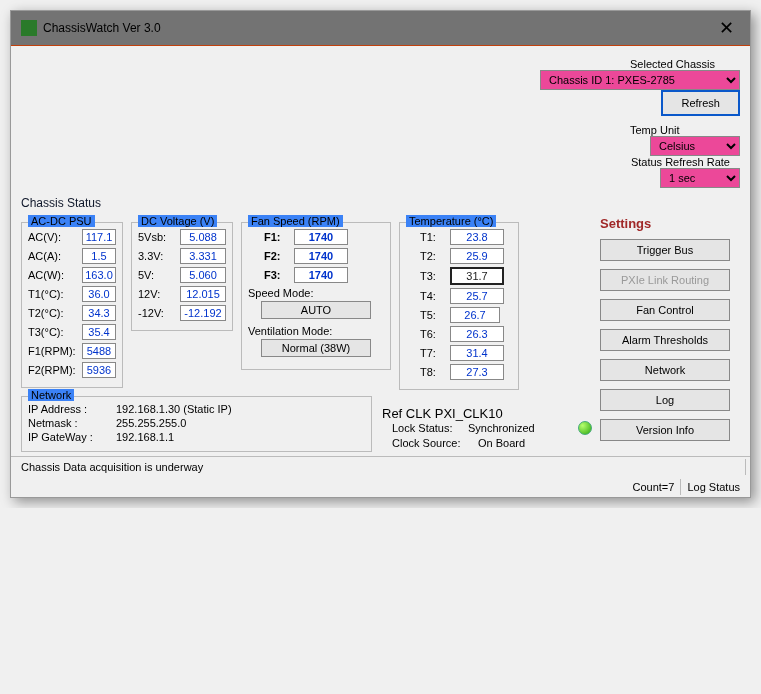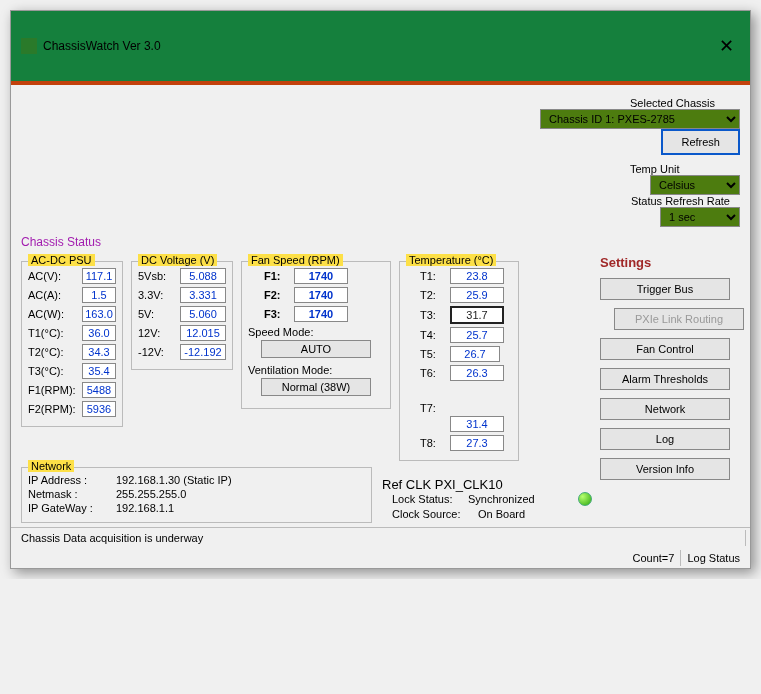--- a/index.html
+++ b/index.html
@@ -1,35 +1,35 @@
 <!DOCTYPE html>
 <html><head>
 <meta charset="utf-8">
 <style>
 * { box-sizing: border-box; margin: 0; padding: 0; font-family: "Segoe UI", Tahoma, sans-serif; }
 body { background: #f0f0f0; padding: 10px; }
 .window { width: 741px; background: #f0f0f0; border: 1px solid #999; box-shadow: 4px 4px 12px rgba(0,0,0,0.4); }
-.titlebar { display: flex; align-items: center; justify-content: space-between; padding: 24px 10px; background: #15803d; border-bottom: 4px solid #c2410c; }
+.titlebar { display: flex; align-items: center; justify-content: space-between; padding: 6px 10px; background: #737373; border-bottom: 1px solid #c2410c; }
 .titlebar-left { display: flex; align-items: center; gap: 6px; }
 .app-icon { width: 16px; height: 16px; background: #2a7a2a; display: inline-block; }
 .title-text { font-size: 12px; }
 .close-x { font-size: 18px; cursor: pointer; padding: 0 6px; }
 .content { padding: 12px 10px 4px 10px; font-size: 11px; }
 .top-row { display: flex; align-items: flex-end; margin-bottom: 8px; flex-direction: column; }
 .label { font-size: 11px; }
-select, .combo { font-size: 11px; border: 1px solid #888; background: #4d7c0f; padding: 1px 4px; height: 20px; }
+select, .combo { font-size: 11px; border: 1px solid #888; background: #ec4899; padding: 1px 4px; height: 20px; }
 .btn { font-size: 11px; border: 1px solid #888; background: #e5e5e5; padding: 4px 10px; cursor: pointer; text-align: center; }
 .btn.primary { border: 2px solid #0a58ca; padding: 5px 18px; }
 .btn.wide { width: 130px; margin-bottom: 8px; }
-.btn.disabled { color: #999; margin-left: 14px; }
-.heading-red { color: #a21caf; font-size: 12px; font-weight: normal; margin: 4px 0 6px 0; }
+.btn.disabled { color: #999; }
+.heading-red { color: #0f172a; font-size: 12px; font-weight: normal; margin: 4px 0 6px 0; }
 .heading-set { color: #a02828; font-size: 13px; font-weight: bold; margin-bottom: 8px; }
 .main-grid { display: flex; gap: 8px; align-items: flex-start; }
 .group { border: 1px solid #bbb; padding: 6px; position: relative; margin-top: 6px; }
-.group-title { position: absolute; top: -8px; left: 6px; background: #fde047; padding: 0 3px; font-size: 11px; }
+.group-title { position: absolute; top: -8px; left: 6px; background: #3b82f6; padding: 0 3px; font-size: 11px; }
 .kv { display: flex; align-items: center; margin-bottom: 3px; gap: 4px; }
 .kv label { font-size: 11px; min-width: 44px; }
 .valbox { border: 1px solid #888; background: #fff; color: #0033cc; font-size: 11px; text-align: center; padding: 1px 0; width: 44px; }
 .valbox.active { border: 2px solid #222; color: #222; }
 .fan-col .valbox { width: 50px; }
 .temp-col .valbox { width: 50px; }
 .mode-btn { border: 1px solid #888; background: #e5e5e5; font-size: 11px; text-align: center; padding: 2px 0; width: 110px; margin: 2px auto 6px auto; display: block; }
 .network { border: 1px solid #bbb; padding: 6px; margin-top: 6px; font-size: 11px; position: relative; }
 .net-row { display: flex; gap: 8px; margin-bottom: 2px; }
 .net-row .nk { min-width: 80px; }
@@ -199,21 +199,21 @@
                 <div class="kv">
                   <label>T5:</label>
                   <div class="valbox" style="width: 50px;">26.7</div>
                 </div>
                 <div class="kv">
                   <label>T6:</label>
                   <div class="valbox" style="width: 54px;">26.3</div>
                 </div>
                 <div class="kv">
                   <label>T7:</label>
-                  <div class="valbox" style="width: 54px; margin-top: 32px;">31.4</div>
+                  <div class="valbox" style="width: 54px;">31.4</div>
                 </div>
                 <div class="kv">
                   <label>T8:</label>
                   <div class="valbox" style="width: 54px;">27.3</div>
                 </div>
               </div>
           </div>
         </div>
 
         <div style="display:flex; gap:10px; align-items:flex-start;">

